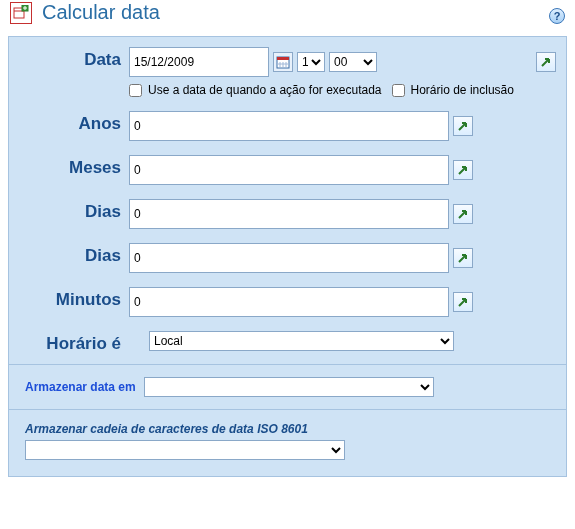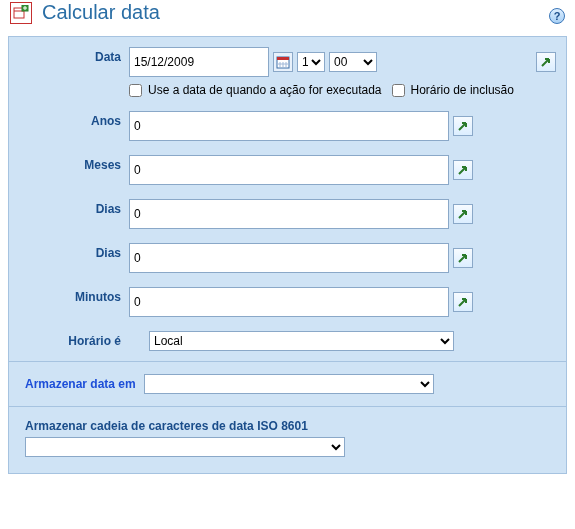--- a/index.html
+++ b/index.html
@@ -53,21 +53,21 @@
     align-items: flex-start;
     margin-bottom: 14px;
   }
   .label {
     width: 110px;
     text-align: right;
     font-weight: bold;
     color: #1a4d8a;
     padding-top: 3px;
     padding-right: 8px;
-    font-size: 12px;
+    font-size: 17px;
   }
   .field { flex: 1; display: flex; flex-direction: column; gap: 4px; }
   .line { display: flex; align-items: center; gap: 4px; }
   input[type=text] {
     border: 1px solid #8aa8c8;
     background: #fff;
     font-size: 12px;
     padding: 2px 4px;
     height: 30px;
   }
@@ -116,20 +116,21 @@
     align-items: center;
     padding: 2px 6px;
   }
   .iso-section { padding: 2px 6px; }
   .iso-label {
     font-weight: bold;
     color: #1a4d8a;
     font-size: 12px;
     display: block;
     margin-bottom: 4px;
+    font-style: italic;
   }
 </style>
 </head>
 <body>
 
 <div class="header">
   <div class="header-icon">
     <svg width="16" height="16" viewBox="0 0 16 16">
       <rect x="1" y="3" width="10" height="10" fill="#fff" stroke="#c53030"></rect>
       <line x1="1" y1="6" x2="11" y2="6" stroke="#c53030"></line>

